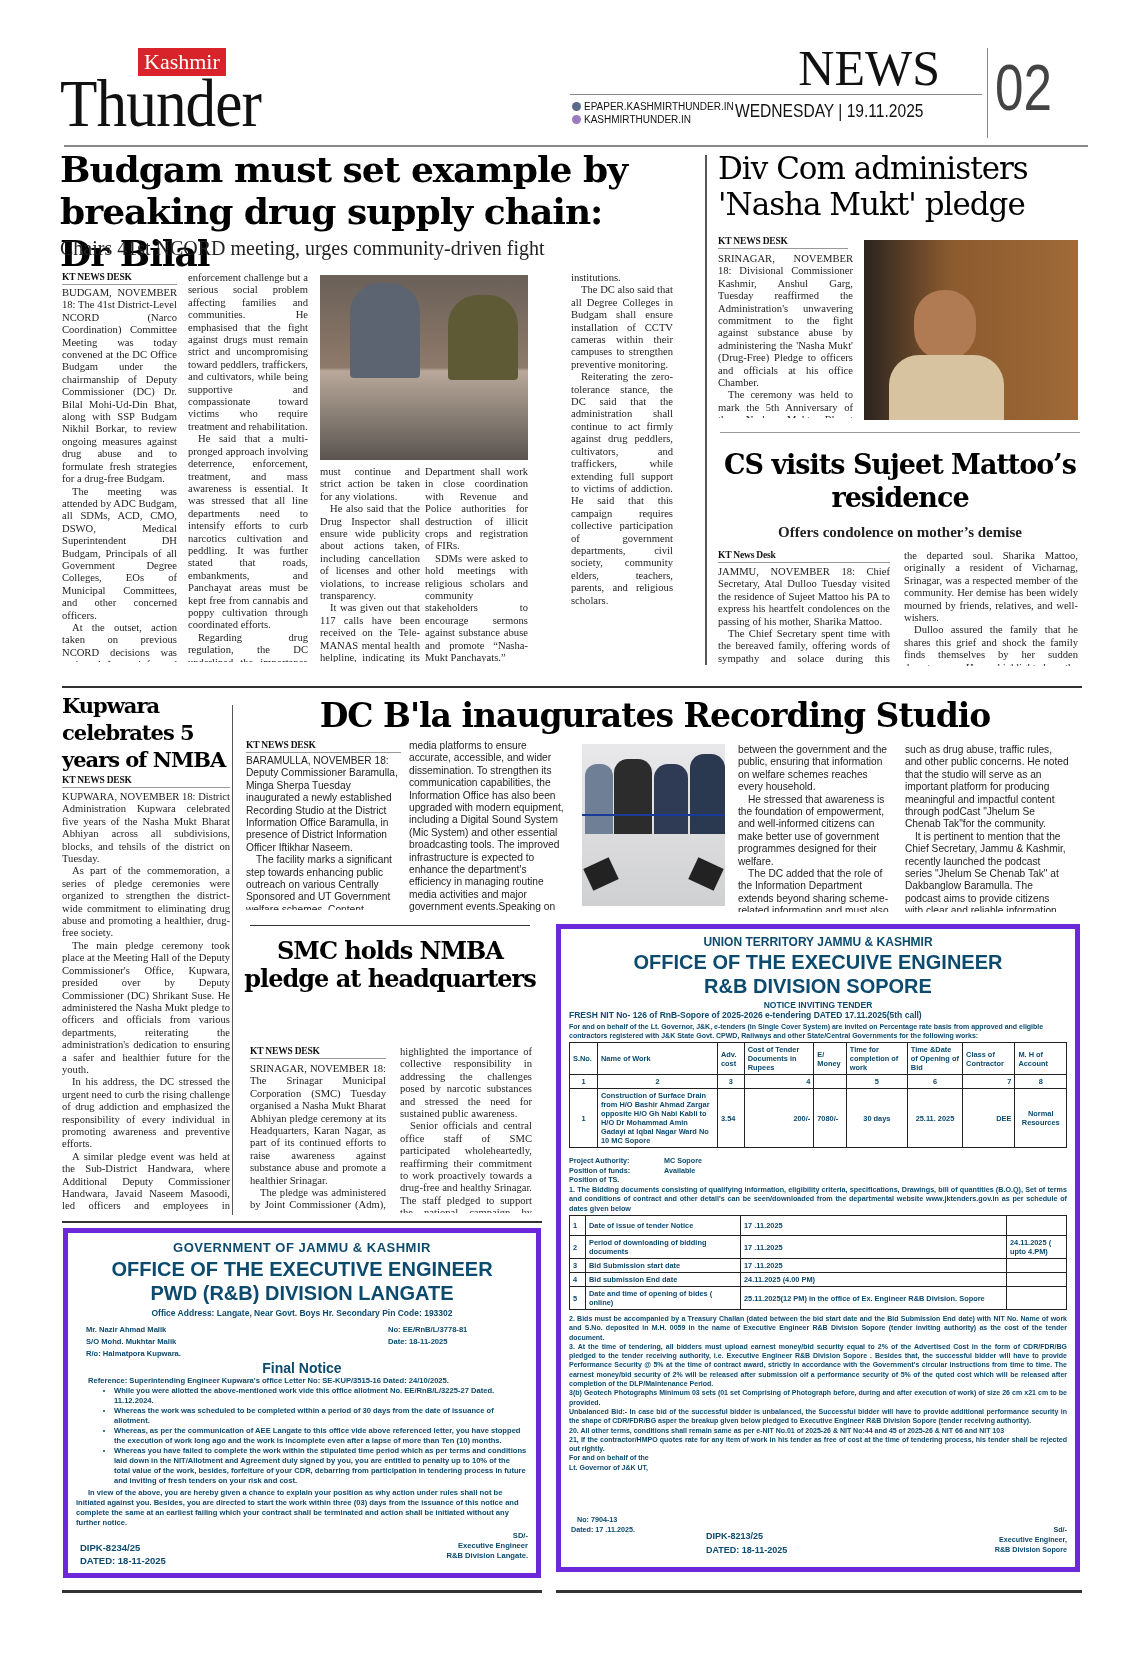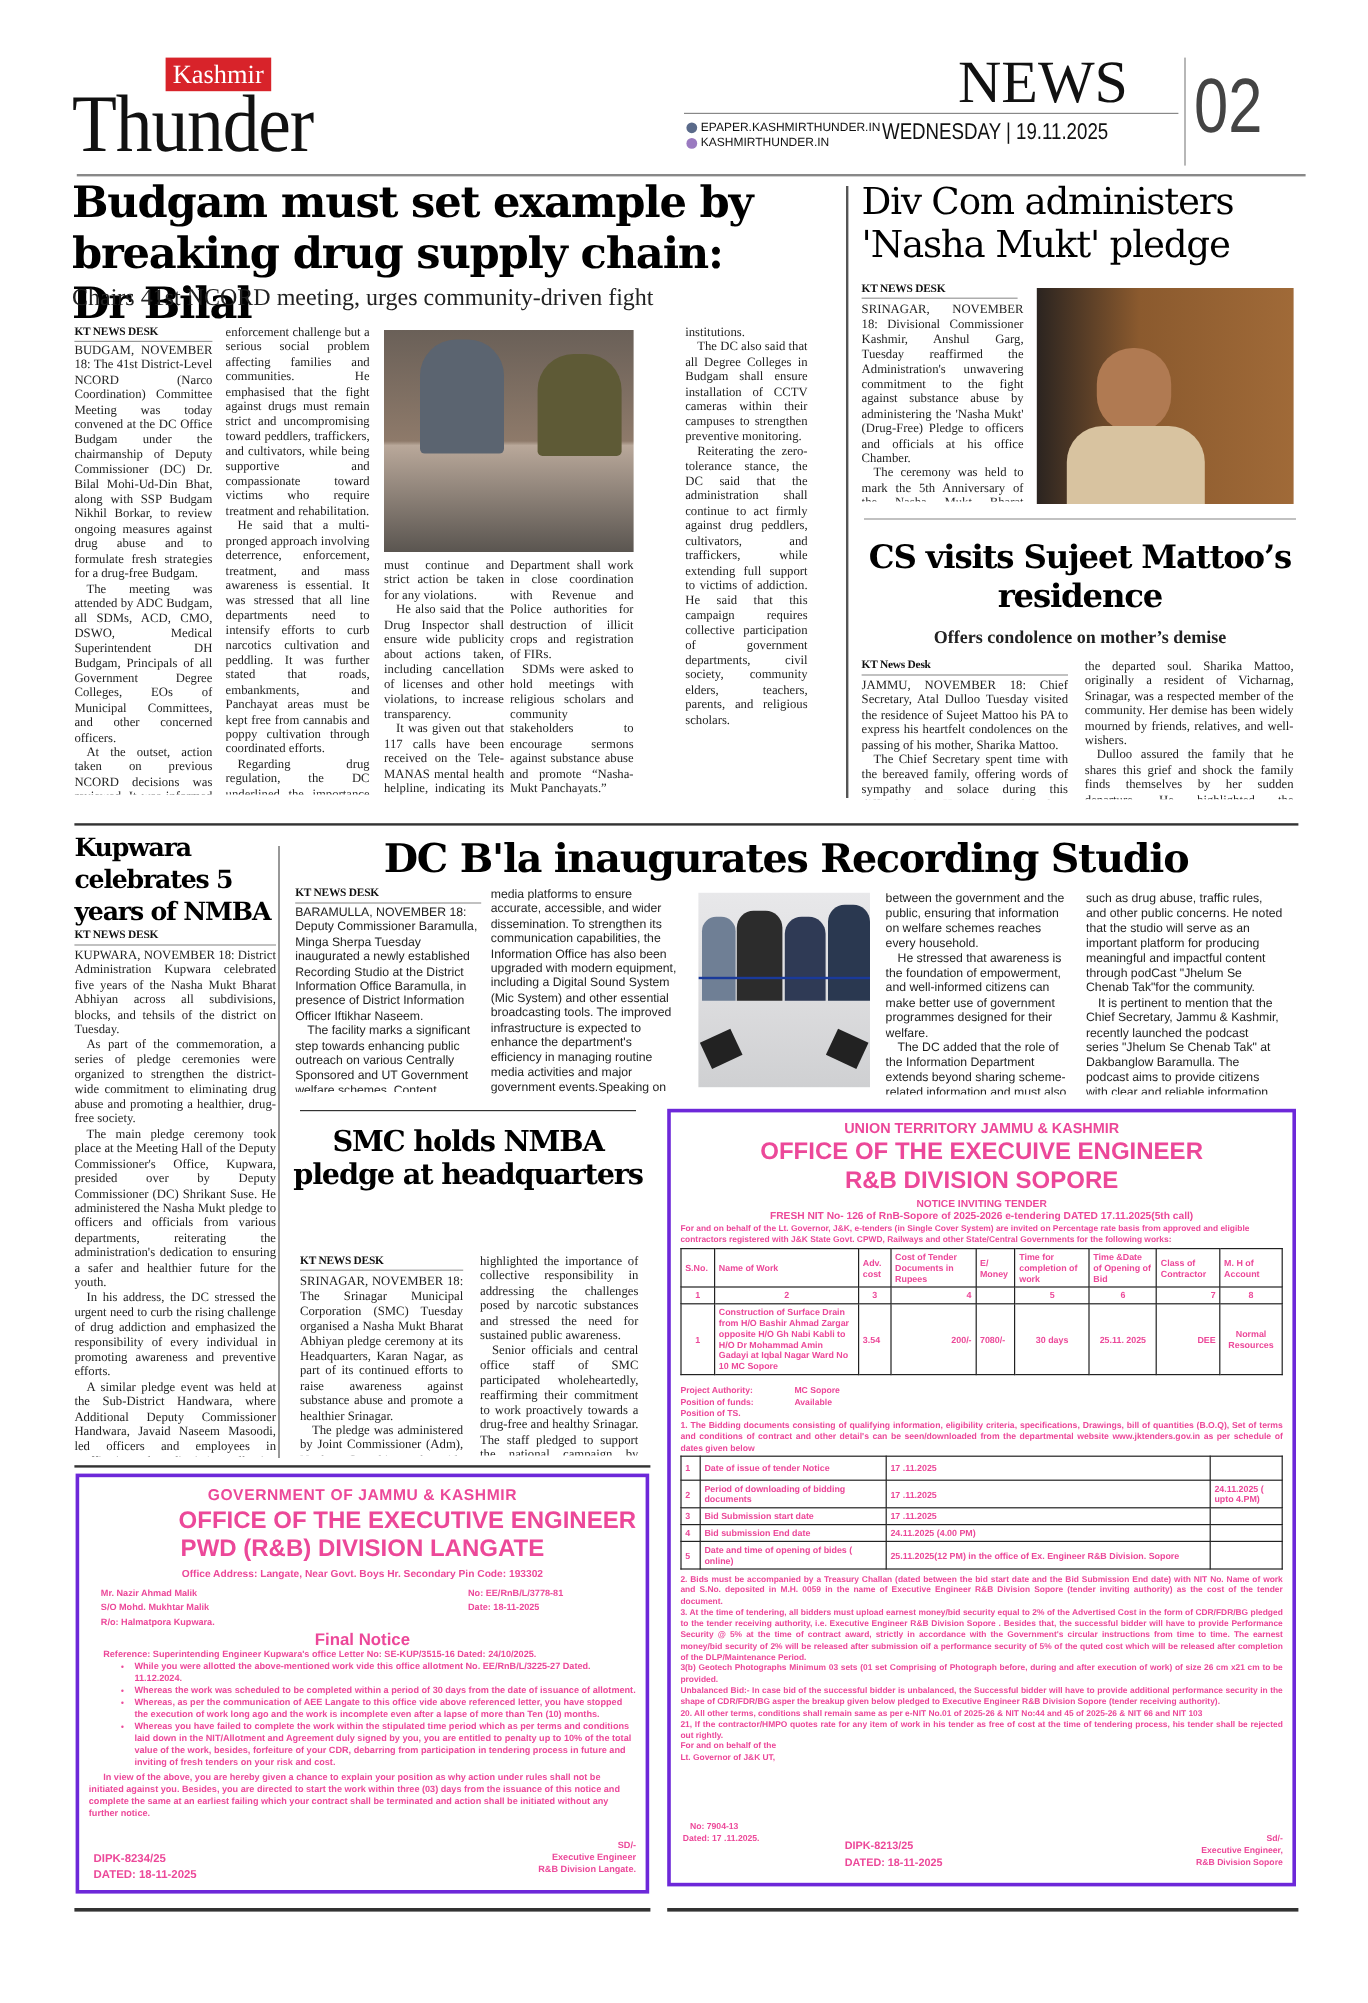--- a/index.html
+++ b/index.html
@@ -20,21 +20,21 @@
 .top-rule{left:64px;top:145px;width:1024px;height:2px;background:#888}
 .hl{font-family:"DejaVu Serif",serif;font-weight:bold;color:#000000;letter-spacing:-1px}
 .sub{font-family:"Liberation Serif",serif;color:#222}
 .byline{font-family:"Liberation Serif",serif;font-weight:bold;font-size:9.5px;border-bottom:1px solid #999;padding-bottom:2px;letter-spacing:-.2px}
 .col{font-family:"Liberation Serif",serif;font-size:10.6px;line-height:12.4px;text-align:justify;color:#222;overflow:hidden}
 .col p{text-indent:10px}
 .col p.first{text-indent:0}
 .photo{background:#8a7060;overflow:hidden}
 .rule{background:#333}
 .vrule{background:#555}
-.ad{border:3px solid #6d28d9;font-family:"Liberation Sans",sans-serif;color:#ec4899;background:#fff}
+.ad{border:5px solid #6d28d9;font-family:"Liberation Sans",sans-serif;color:#0c4a6e;background:#fff}
 .ad-cond{font-family:"Liberation Sans",sans-serif;font-weight:bold}
 table.tender{border-collapse:collapse;width:100%;font-family:"Liberation Sans",sans-serif;font-size:7.4px;font-weight:bold}
 table.tender td,table.tender th{border:1px solid #222;padding:2px 3px;vertical-align:middle;text-align:left;font-weight:bold}
 .sm{font-size:7.6px;line-height:10px;font-weight:bold;font-family:"Liberation Sans",sans-serif}
 </style>
 </head>
 <body>
 
 <div class="abs masthead-logo">
   <span class="logo-kashmir">Kashmir</span>
@@ -170,21 +170,21 @@
 </div>
 <div class="abs col" style="left:400px;top:1046px;width:132px;height:167px">
   <p class="first">highlighted the importance of collective responsibility in addressing the challenges posed by narcotic substances and stressed the need for sustained public awareness.</p>
   <p>Senior officials and central office staff of SMC participated wholeheartedly, reaffirming their commitment to work proactively towards a drug-free and healthy Srinagar. The staff pledged to support the national campaign by spreading awareness, encouraging community participation and promoting preventive measures across all municipal wards.</p>
 </div>
 
 <div class="abs rule" style="left:62px;top:1221px;width:480px;height:2px"></div>
 
 <div class="abs ad" style="left:63px;top:1228px;width:478px;height:350px;padding:6px 8px">
   <div class="ad-cond" style="text-align:center;font-size:13px;line-height:18px;letter-spacing:.5px">GOVERNMENT OF JAMMU &amp; KASHMIR</div>
-  <div class="ad-cond" style="text-align:right;font-size:20px;line-height:24px;font-weight:900">OFFICE OF THE EXECUTIVE ENGINEER</div>
+  <div class="ad-cond" style="text-align:center;font-size:20px;line-height:24px;font-weight:900">OFFICE OF THE EXECUTIVE ENGINEER</div>
   <div class="ad-cond" style="text-align:center;font-size:20px;line-height:24px;font-weight:900">PWD (R&amp;B) DIVISION LANGATE</div>
   <div class="sm" style="text-align:center;font-size:8.5px;margin:3px 0 6px">Office Address: Langate, Near Govt. Boys Hr. Secondary Pin Code: 193302</div>
   <div style="display:flex;justify-content:space-between;padding:0 10px">
     <div class="sm" style="line-height:12px">
       <div>Mr. Nazir Ahmad Malik</div>
       <div>S/O Mohd. Mukhtar Malik</div>
       <div>R/o: Halmatpora Kupwara.</div>
     </div>
     <div class="sm" style="line-height:12px;width:130px">
       <div>No: EE/RnB/L/3778-81</div>
@@ -210,21 +210,21 @@
     <div>R&amp;B Division Langate.</div>
   </div>
 </div>
 <div class="abs rule" style="left:62px;top:1590px;width:480px;height:3px"></div>
 
 <div class="abs ad" style="left:556px;top:924px;width:524px;height:648px;padding:5px 8px">
   <div class="ad-cond" style="text-align:center;font-size:12px;line-height:16px">UNION TERRITORY JAMMU &amp; KASHMIR</div>
   <div class="ad-cond" style="text-align:center;font-size:20px;line-height:24px;font-weight:900">OFFICE OF THE EXECUIVE ENGINEER</div>
   <div class="ad-cond" style="text-align:center;font-size:20px;line-height:24px;font-weight:900">R&amp;B DIVISION SOPORE</div>
   <div class="sm" style="text-align:center;font-size:8.5px;margin-top:2px">NOTICE   INVITING TENDER</div>
-  <div class="sm" style="text-align:center;font-size:8.5px">FRESH NIT No- 126 of RnB-Sopore of 2025-2026 e-tendering  DATED 17.11.2025(5th call)</div>
+  <div class="sm" style="font-size:8.5px">FRESH NIT No- 126 of RnB-Sopore of 2025-2026 e-tendering  DATED 17.11.2025(5th call)</div>
   <div class="sm" style="font-size:7px;line-height:9px;margin:2px 0">For and on behalf of the Lt. Governor, J&amp;K, e-tenders (in Single Cover System) are invited on Percentage rate basis from approved and eligible contractors registered with J&amp;K State Govt. CPWD, Railways and other State/Central Governments for the following works:</div>
   <table class="tender">
     <tbody>
         <tr>
       <th style="width:28px">S.No.</th>
       <th style="width:120px">Name of Work</th>
       <th>Adv. cost</th>
       <th>Cost of Tender Documents in Rupees</th>
       <th>E/ Money</th>
       <th>Time for completion of work</th>

